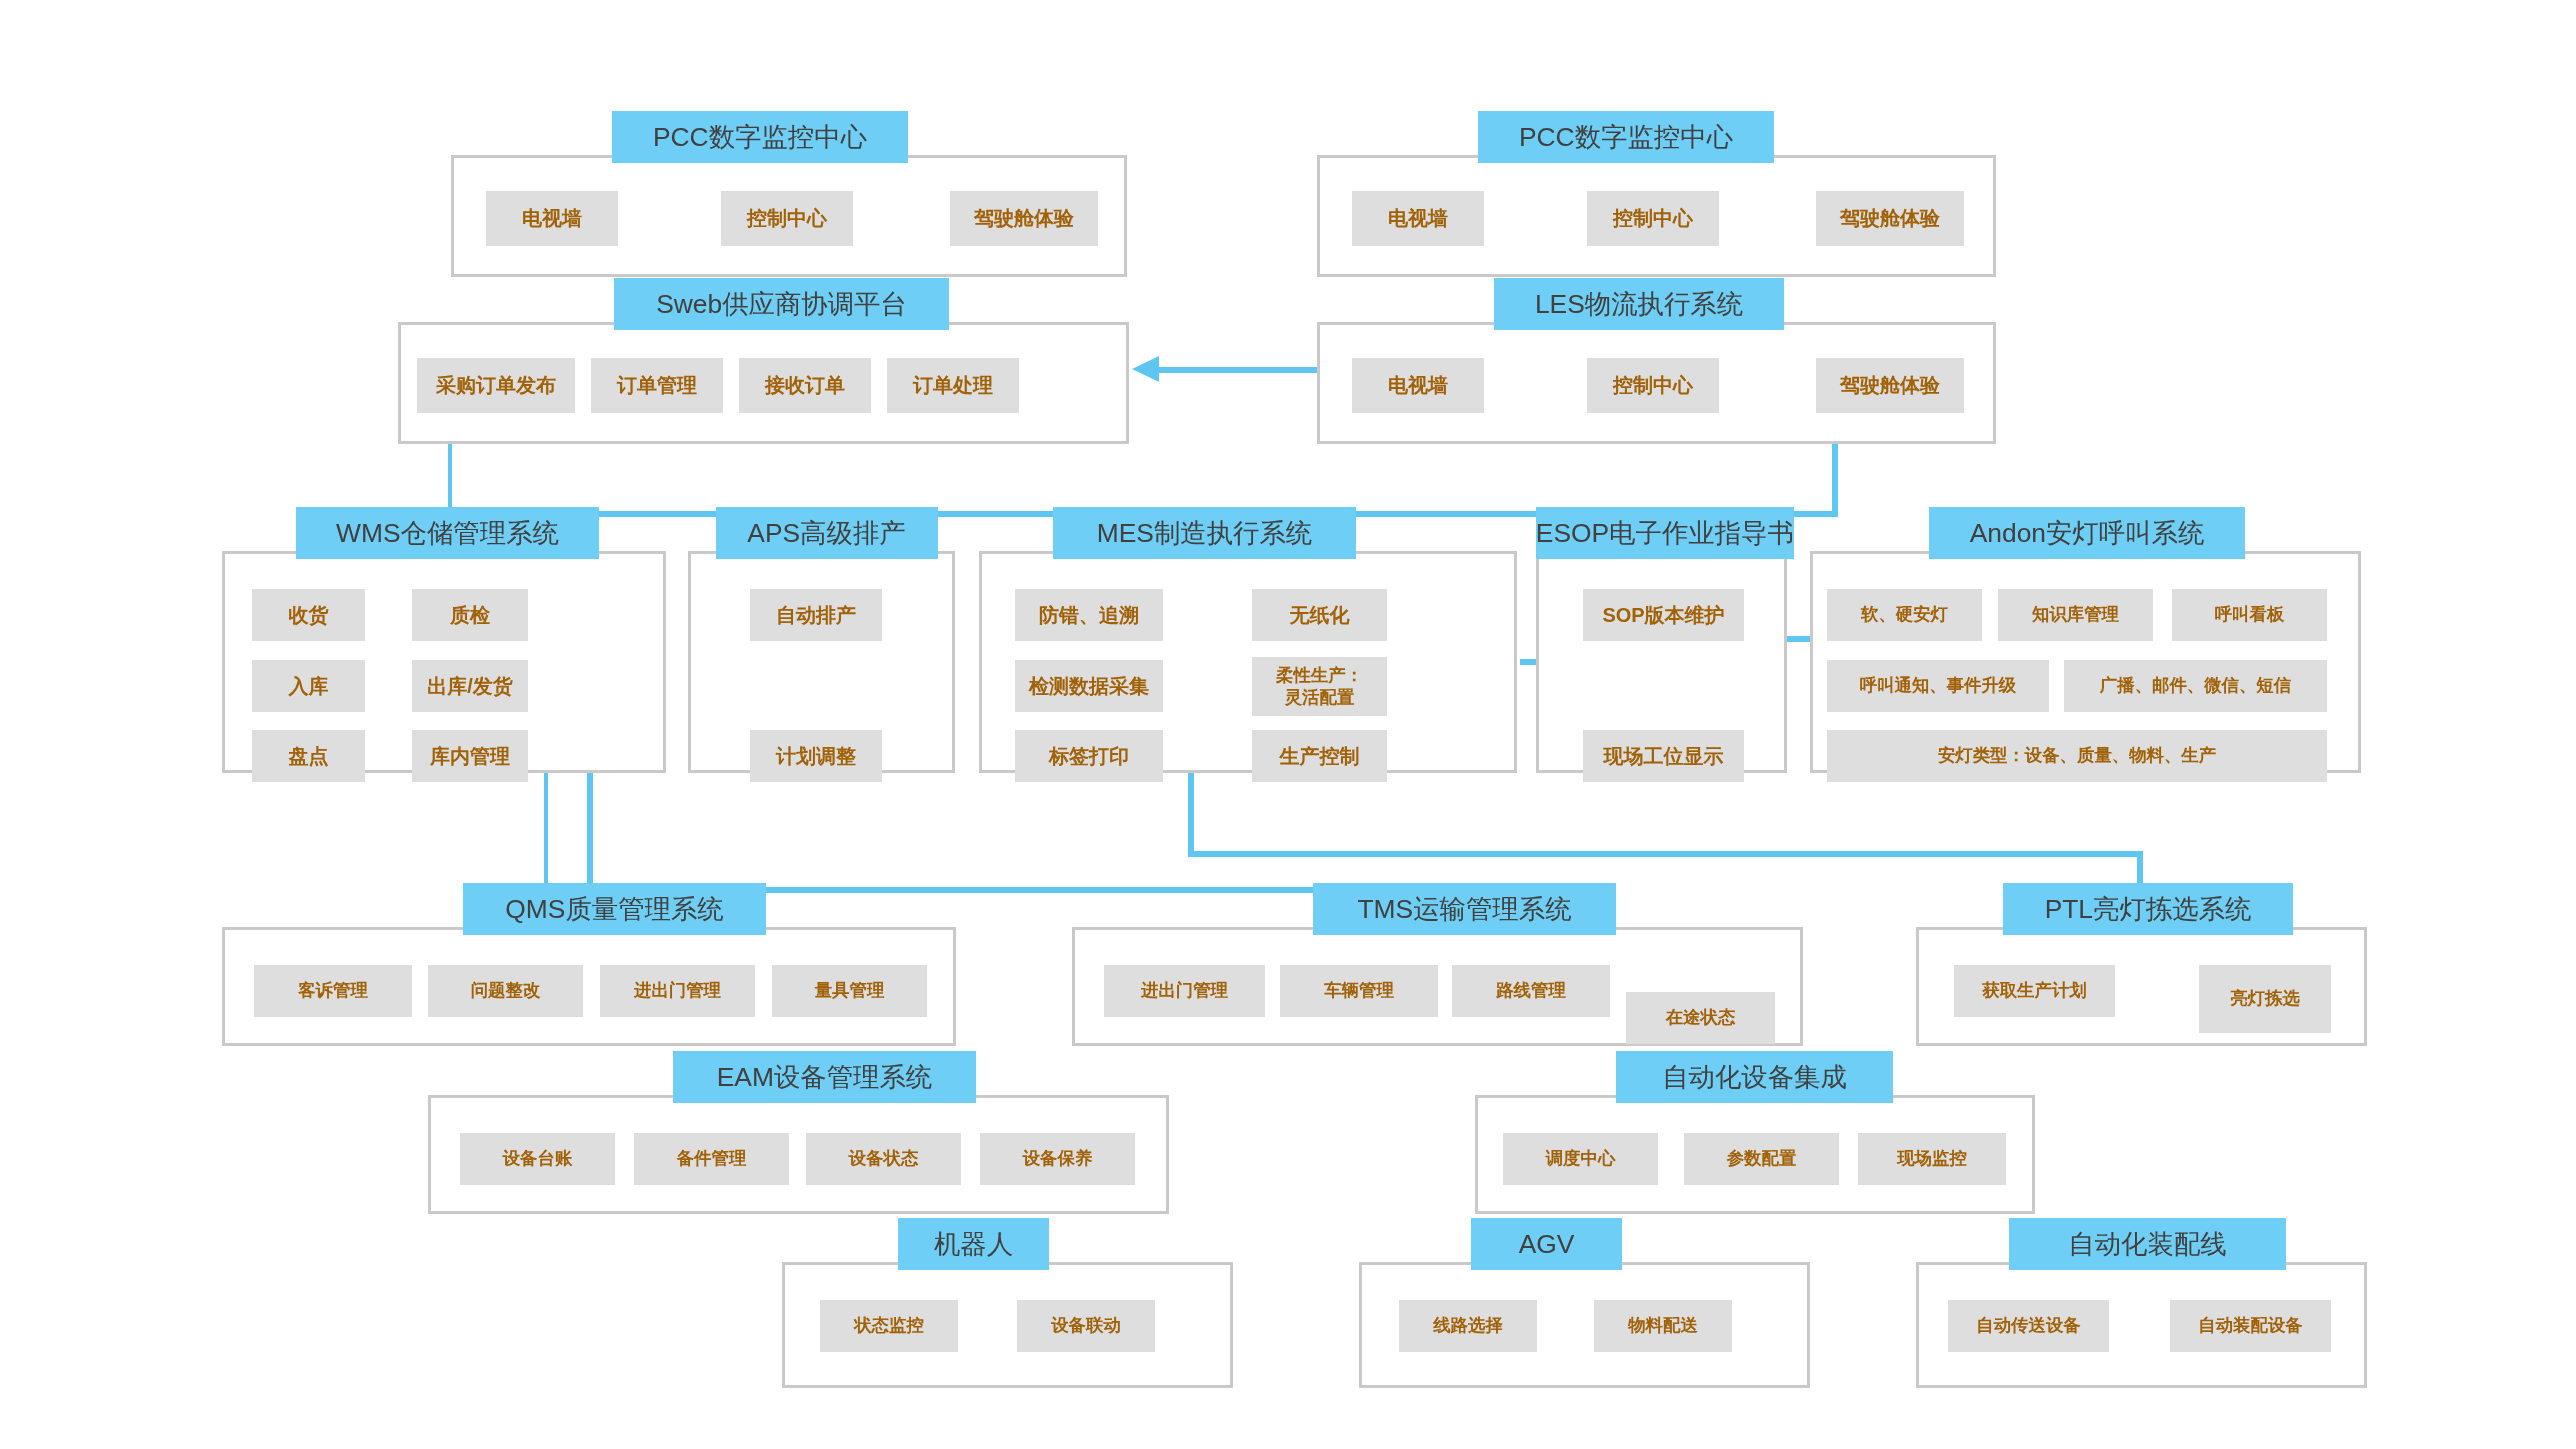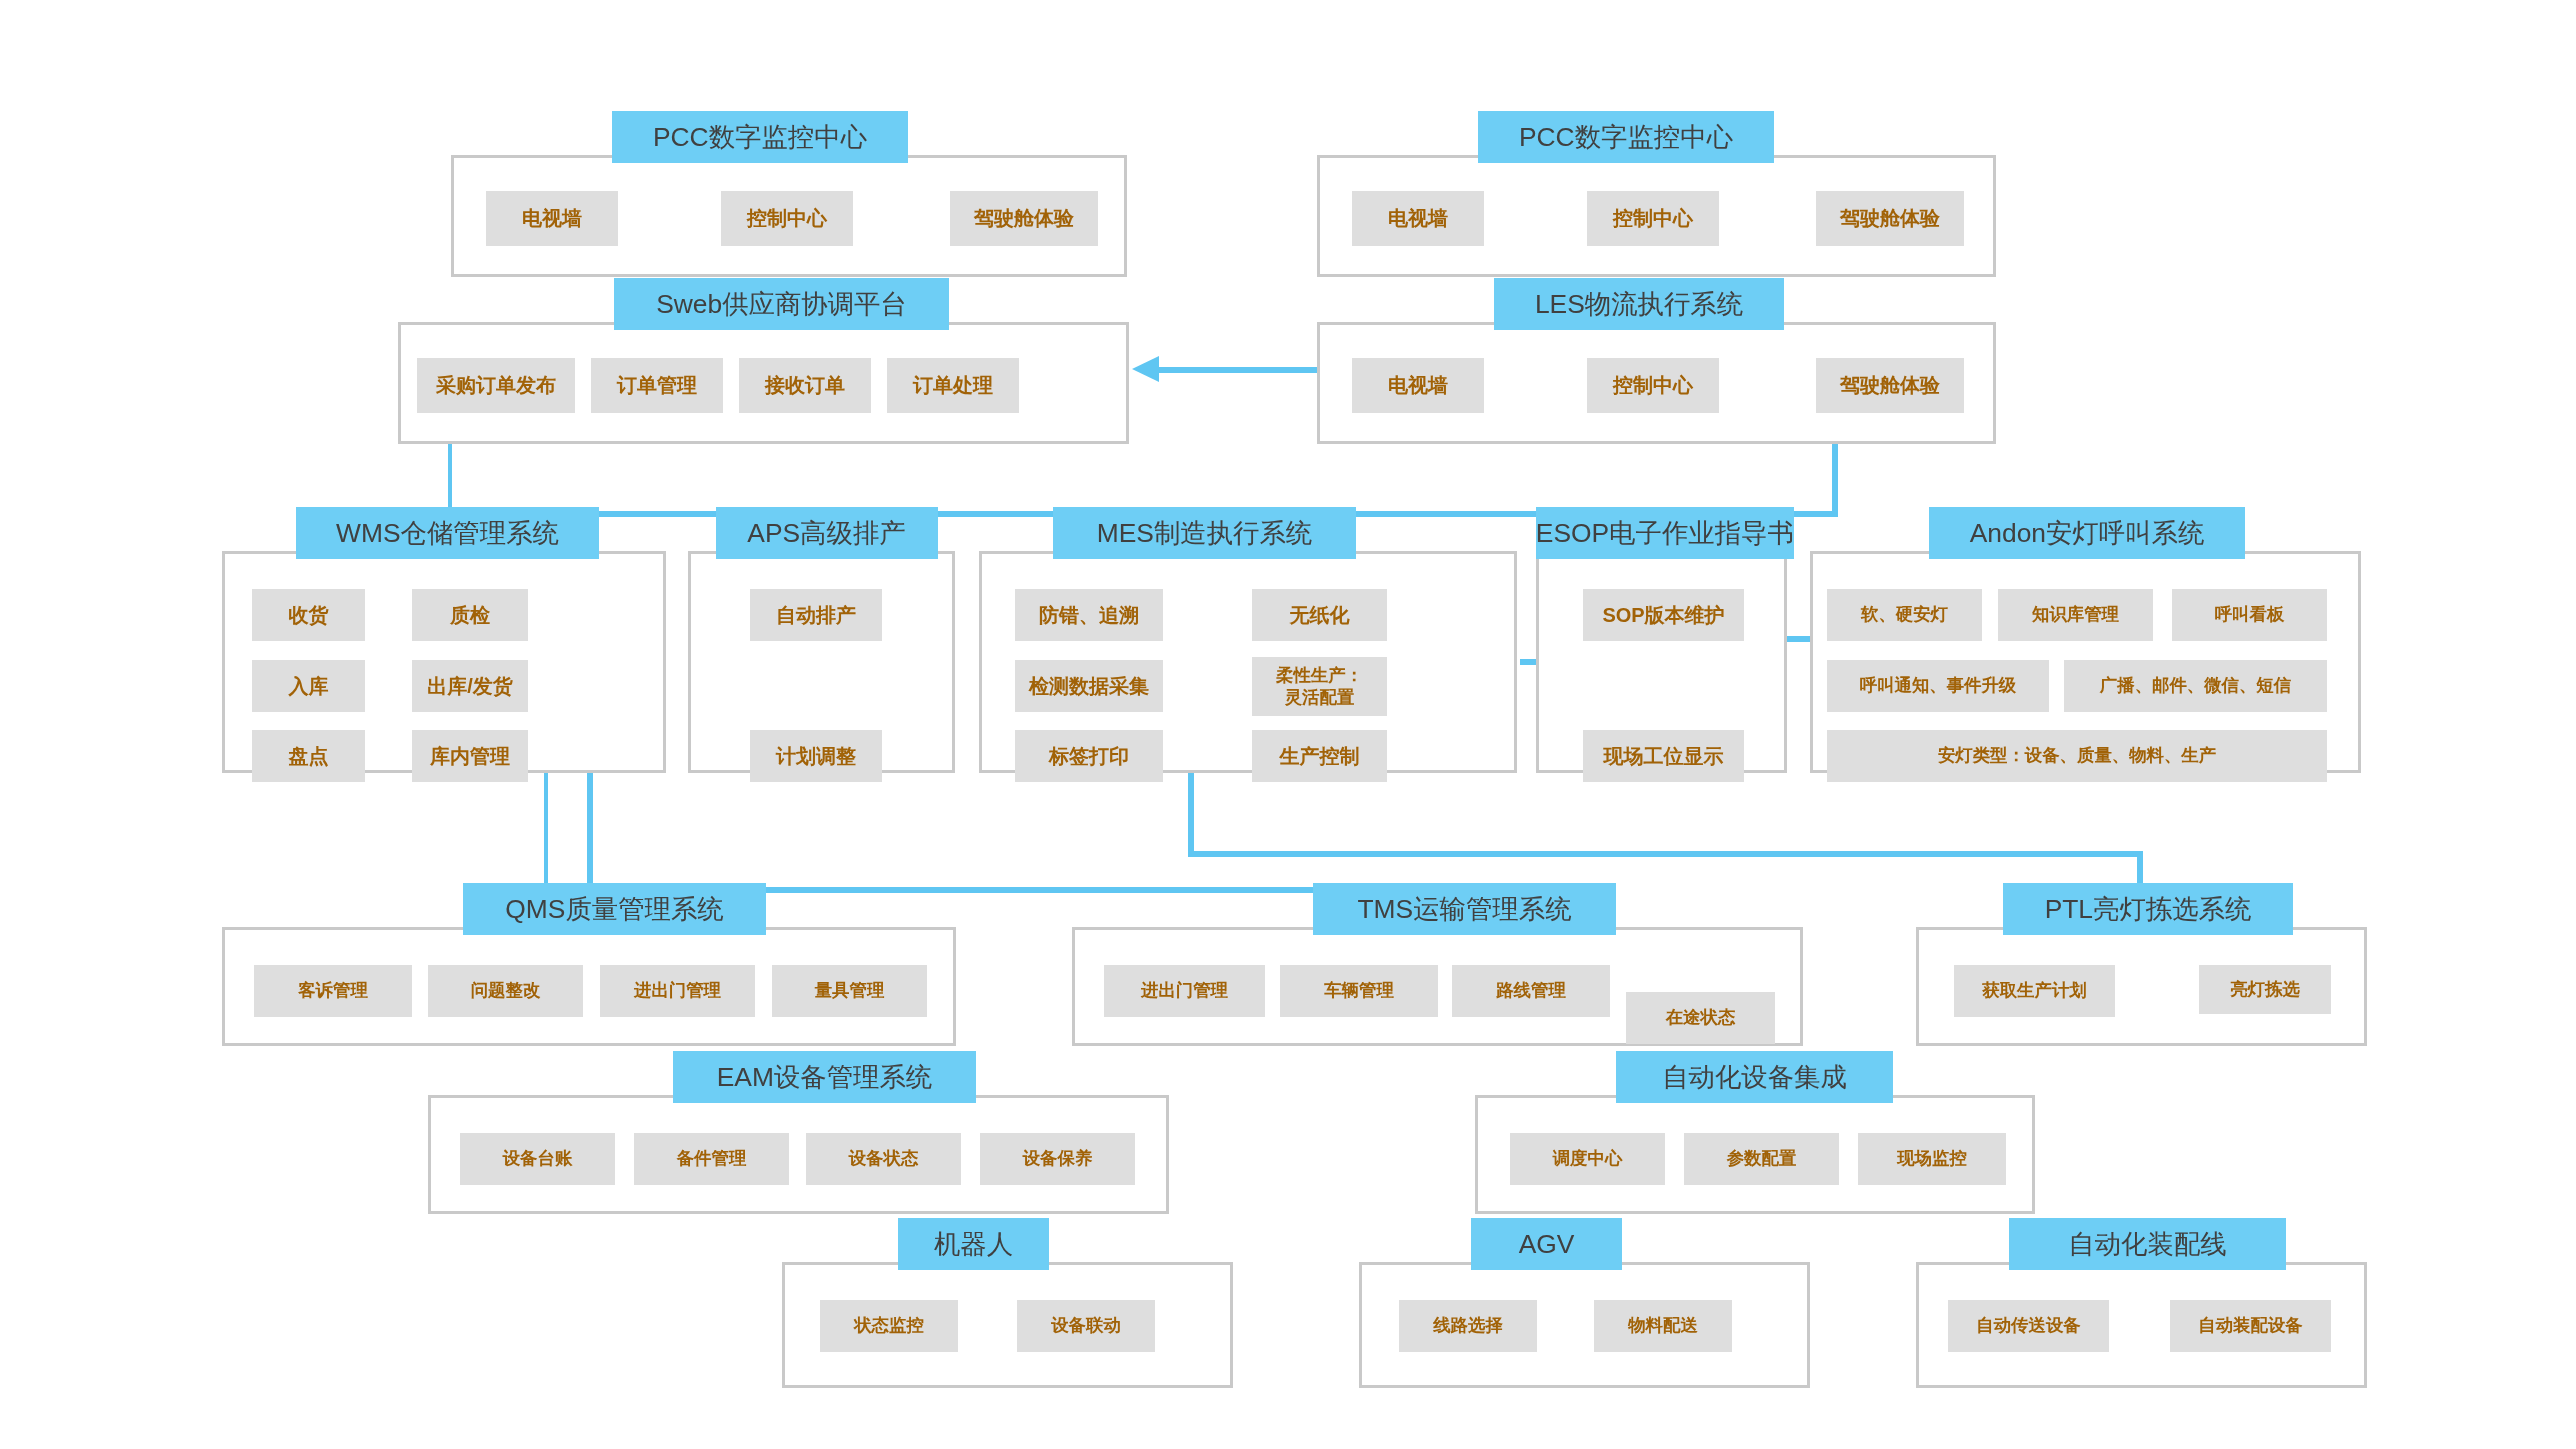--- a/index.html
+++ b/index.html
@@ -153,34 +153,34 @@
     <div class="panel-title" style="left:238px;top:-47px;width:303px;height:52px;">TMS运输管理系统</div>
     <div class="chip sm" style="left:29px;top:35px;width:161px;height:52px;">进出门管理</div>
     <div class="chip sm" style="left:205px;top:35px;width:158px;height:52px;">车辆管理</div>
     <div class="chip sm" style="left:377px;top:35px;width:158px;height:52px;">路线管理</div>
     <div class="chip sm" style="left:551px;top:35px;width:149px;height:52px;margin-top:27px;">在途状态</div>
   </div>
 
   <div class="panel" style="left:1916px;top:927px;width:451px;height:119px;">
     <div class="panel-title" style="left:84px;top:-47px;width:290px;height:52px;">PTL亮灯拣选系统</div>
     <div class="chip sm" style="left:35px;top:35px;width:161px;height:52px;">获取生产计划</div>
-    <div class="chip sm" style="left:280px;top:35px;width:132px;height:49px;">亮灯拣选</div>
+    <div class="chip sm" style="left:280px;top:35px;width:132px;height:68px;">亮灯拣选</div>
   </div>
 
   <div class="panel" style="left:428px;top:1095px;width:741px;height:119px;">
     <div class="panel-title" style="left:242px;top:-47px;width:303px;height:52px;">EAM设备管理系统</div>
     <div class="chip sm" style="left:29px;top:35px;width:155px;height:52px;">设备台账</div>
     <div class="chip sm" style="left:203px;top:35px;width:155px;height:52px;">备件管理</div>
     <div class="chip sm" style="left:375px;top:35px;width:155px;height:52px;">设备状态</div>
     <div class="chip sm" style="left:549px;top:35px;width:155px;height:52px;">设备保养</div>
   </div>
 
   <div class="panel" style="left:1475px;top:1095px;width:560px;height:119px;">
     <div class="panel-title" style="left:138px;top:-47px;width:277px;height:52px;">自动化设备集成</div>
-    <div class="chip sm" style="left:32px;top:35px;width:155px;height:52px;">调度中心</div>
+    <div class="chip sm" style="left:25px;top:35px;width:155px;height:52px;">调度中心</div>
     <div class="chip sm" style="left:206px;top:35px;width:155px;height:52px;">参数配置</div>
     <div class="chip sm" style="left:380px;top:35px;width:148px;height:52px;">现场监控</div>
   </div>
 
 
   <div class="panel" style="left:782px;top:1262px;width:451px;height:126px;">
     <div class="panel-title" style="left:113px;top:-47px;width:151px;height:52px;">机器人</div>
     <div class="chip sm" style="left:35px;top:35px;width:138px;height:52px;">状态监控</div>
     <div class="chip sm" style="left:232px;top:35px;width:138px;height:52px;">设备联动</div>
   </div>

